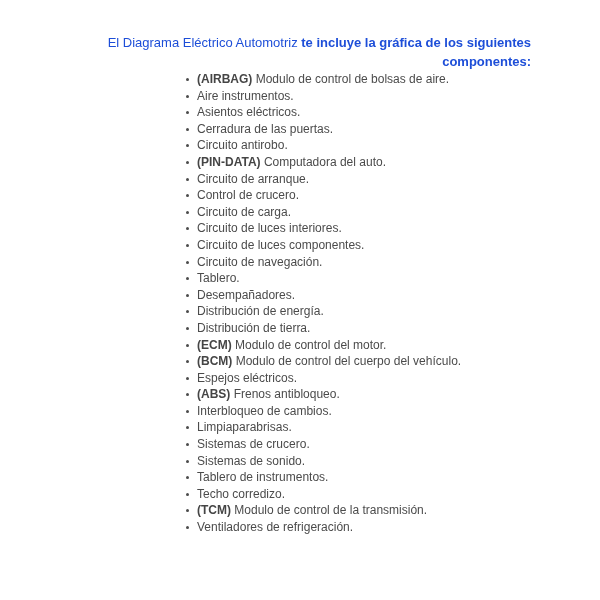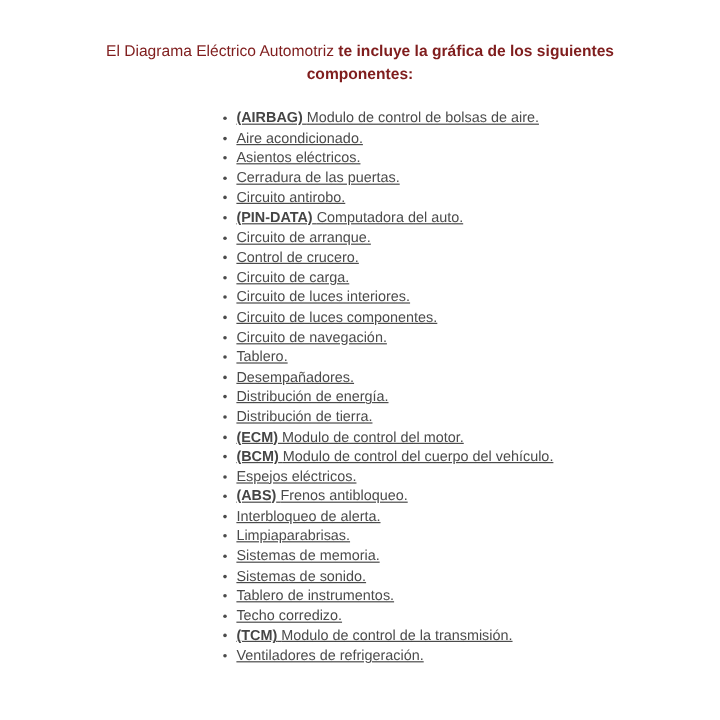--- a/index.html
+++ b/index.html
@@ -16,35 +16,34 @@
     -webkit-font-smoothing: antialiased;
   }
   .page {
     width: 600px;
     height: 600px;
     background: #ffffff;
     box-sizing: border-box;
   }
   .title {
     max-width: 462px;
-    margin: 33px auto 19px auto;
-    text-align: center;
+    margin: 33px auto 0 auto;
+    text-align: right;
     font-size: 13px;
     line-height: 19px;
     font-weight: 400;
-    color: #7f1d1d;
+    color: #1d4ed8;
   }
   .title .title-bold {
     font-weight: 700;
   }
   ul.component-list {
     list-style: none;
     margin: 0;
     padding: 0 0 0 184px;
-    text-decoration: underline;
   }
   ul.component-list li {
     position: relative;
     padding-left: 13px;
     font-size: 12px;
     line-height: 16.6px;
     color: #4b4b4b;
     white-space: nowrap;
   }
   ul.component-list li::before {
@@ -63,41 +62,41 @@
   }
 </style>
 </head>
 <body>
 
 <div class="page">
   <h2 class="title"><span>El Diagrama Eléctrico Automotriz </span><span class="title-bold">te incluye la gráfica de los siguientes componentes:</span></h2>
 
   <ul class="component-list">
       <li><span class="acronym">(AIRBAG)</span> <span>Modulo de control de bolsas de aire.</span></li>
-      <li><span>Aire acondicionado.</span></li>
+      <li><span>Aire instrumentos.</span></li>
       <li><span>Asientos eléctricos.</span></li>
       <li><span>Cerradura de las puertas.</span></li>
       <li><span>Circuito antirobo.</span></li>
       <li><span class="acronym">(PIN-DATA)</span> <span>Computadora del auto.</span></li>
       <li><span>Circuito de arranque.</span></li>
       <li><span>Control de crucero.</span></li>
       <li><span>Circuito de carga.</span></li>
       <li><span>Circuito de luces interiores.</span></li>
       <li><span>Circuito de luces componentes.</span></li>
       <li><span>Circuito de navegación.</span></li>
       <li><span>Tablero.</span></li>
       <li><span>Desempañadores.</span></li>
       <li><span>Distribución de energía.</span></li>
       <li><span>Distribución de tierra.</span></li>
       <li><span class="acronym">(ECM)</span> <span>Modulo de control del motor.</span></li>
       <li><span class="acronym">(BCM)</span> <span>Modulo de control del cuerpo del vehículo.</span></li>
       <li><span>Espejos eléctricos.</span></li>
       <li><span class="acronym">(ABS)</span> <span>Frenos antibloqueo.</span></li>
-      <li><span>Interbloqueo de alerta.</span></li>
+      <li><span>Interbloqueo de cambios.</span></li>
       <li><span>Limpiaparabrisas.</span></li>
-      <li><span>Sistemas de memoria.</span></li>
+      <li><span>Sistemas de crucero.</span></li>
       <li><span>Sistemas de sonido.</span></li>
       <li><span>Tablero de instrumentos.</span></li>
       <li><span>Techo corredizo.</span></li>
       <li><span class="acronym">(TCM)</span> <span>Modulo de control de la transmisión.</span></li>
       <li><span>Ventiladores de refrigeración.</span></li>
     </ul>
 </div>
 
 </body></html>

